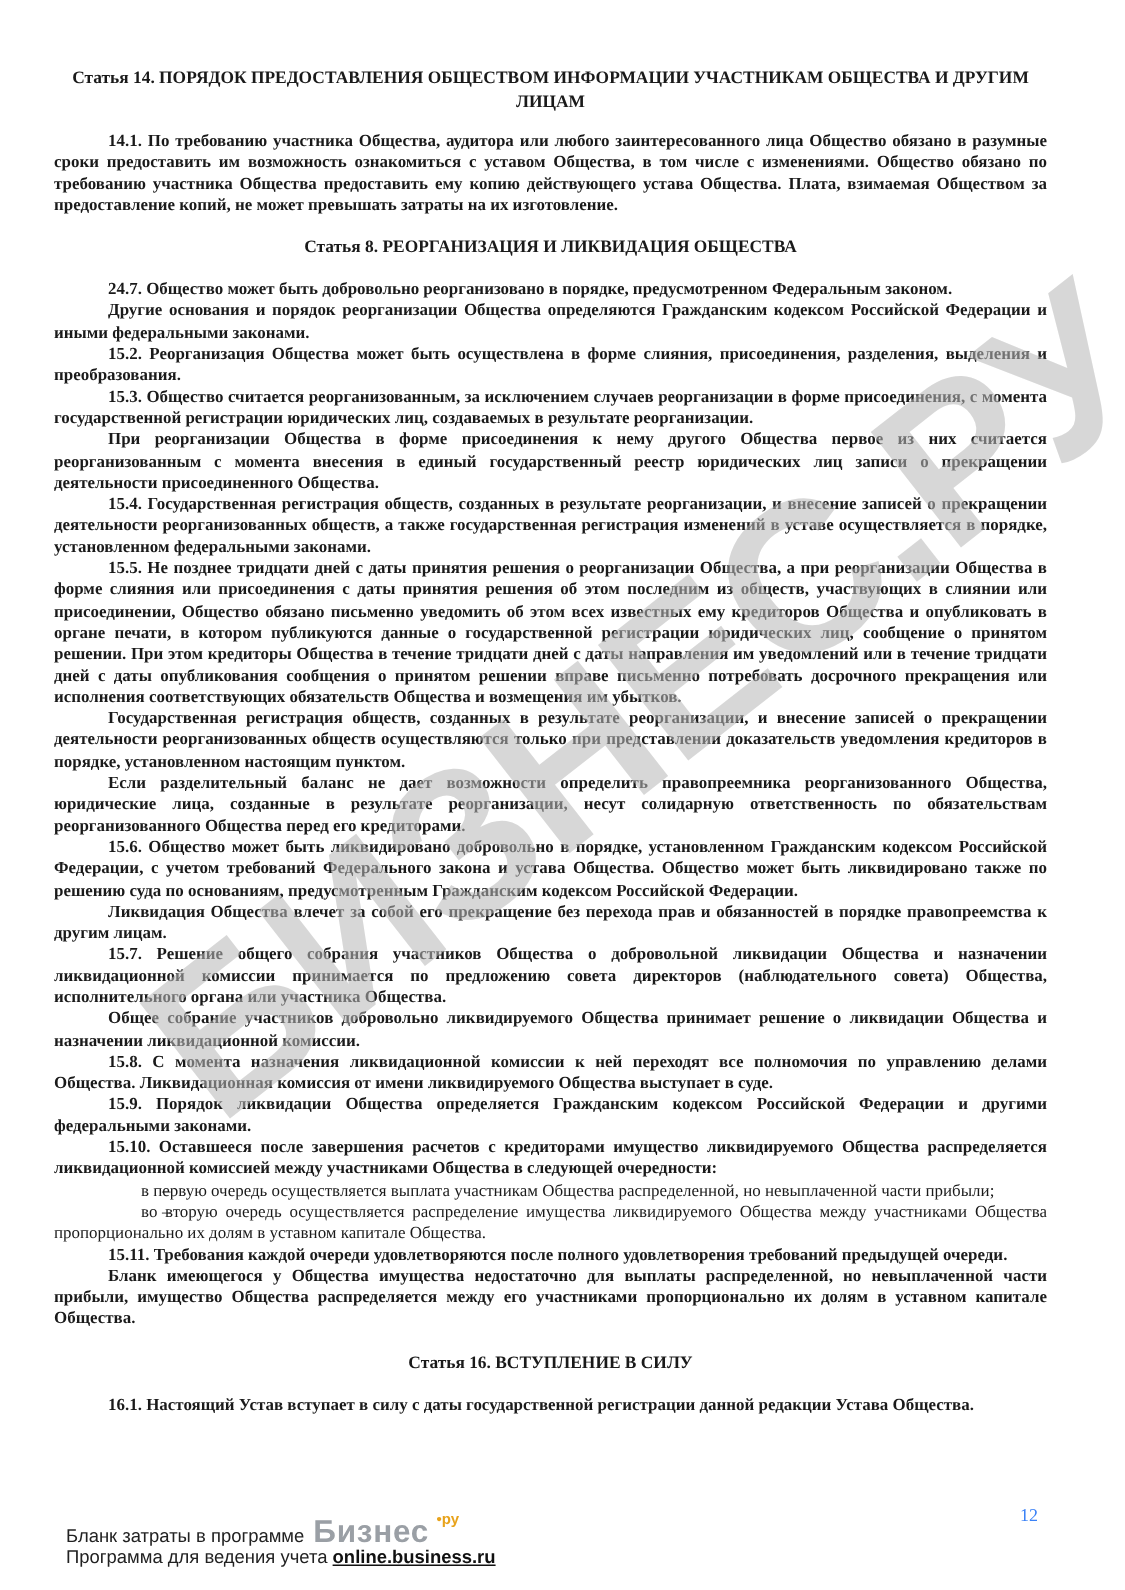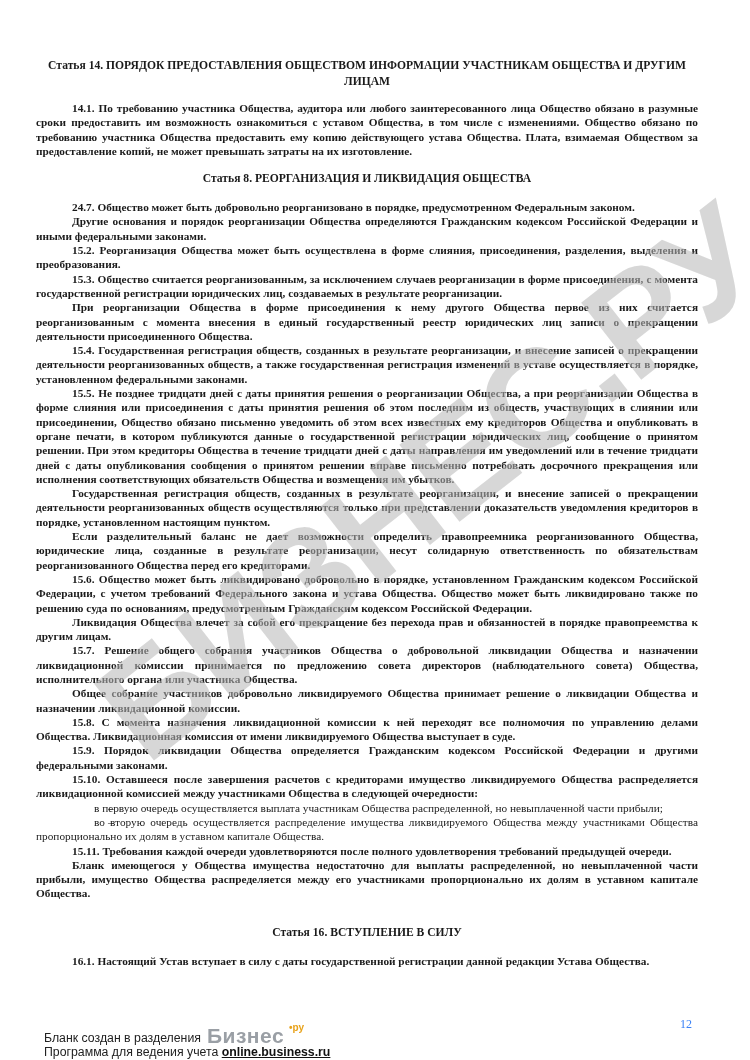--- a/index.html
+++ b/index.html
@@ -1,32 +1,32 @@
 <!DOCTYPE html>
 <html><head>
   <meta charset="utf-8">
   <style>
     html, body { margin: 0; padding: 0; background: #ffffff; }
     body { width: 750px; height: 1060px; position: relative; overflow: hidden; }
     .page {
-      position: absolute; left: 0; top: 14px; width: 750px; height: 885px;
+      position: absolute; left: 0; top: 0; width: 750px; height: 885px;
       font-family: "Liberation Serif", serif; color: #1a1a1a;
     }
     .content {
       position: absolute; left: 36px; top: 44px; width: 662px;
       font-size: 11.3px; line-height: 14.3px; text-align: justify;
       z-index: 1;
     }
     .heading {
       font-weight: bold; text-align: center; font-size: 11.6px;
       line-height: 16px; margin: 0;
     }
     .h14 { margin-bottom: 11px; }
     .h15 { margin-top: 13px; margin-bottom: 13px; }
-    .h16 { margin-top: 24px; margin-bottom: 13px; }
+    .h16 { margin-top: 14px; margin-bottom: 13px; }
     p.para { margin: 0; text-indent: 36px; font-weight: bold; }
     p.bullet { margin: 0; text-indent: 36px; }
     .bullet .dash { display: inline-block; width: 22px; }
     .watermark {
       position: absolute; left: 40px; top: 410px; width: 720px;
       font-family: "Liberation Sans", sans-serif; font-weight: bold;
       font-size: 142px; letter-spacing: -2px; color: #b8b8b8; opacity: 0.55;
       transform: rotate(-38deg); transform-origin: left top;
       transform-origin: 50% 50%;
       white-space: nowrap; z-index: 2; pointer-events: none;
@@ -87,21 +87,21 @@
     <h2 class="heading h16">Статья 16. ВСТУПЛЕНИЕ В СИЛУ</h2>
     <p class="para">16.1.   Настоящий Устав вступает в силу с даты государственной регистрации данной редакции Устава Общества.</p>
   </div>
 
   <div class="watermark">БИЗНЕС.РУ</div>
 
   <div class="page-number">12</div>
 
   <div class="footer">
     <div class="row1">
-      <span>Бланк создан в разделения</span>
+      <span>Бланк затраты в программе</span>
       <span class="logo">
         <span>Бизнес</span>
         <span class="logo-sup">•ру</span>
       </span>
     </div>
     <div>
       <span>Программа для ведения учета</span>
       <span class="footer-link">online.business.ru</span>
     </div>
   </div>

